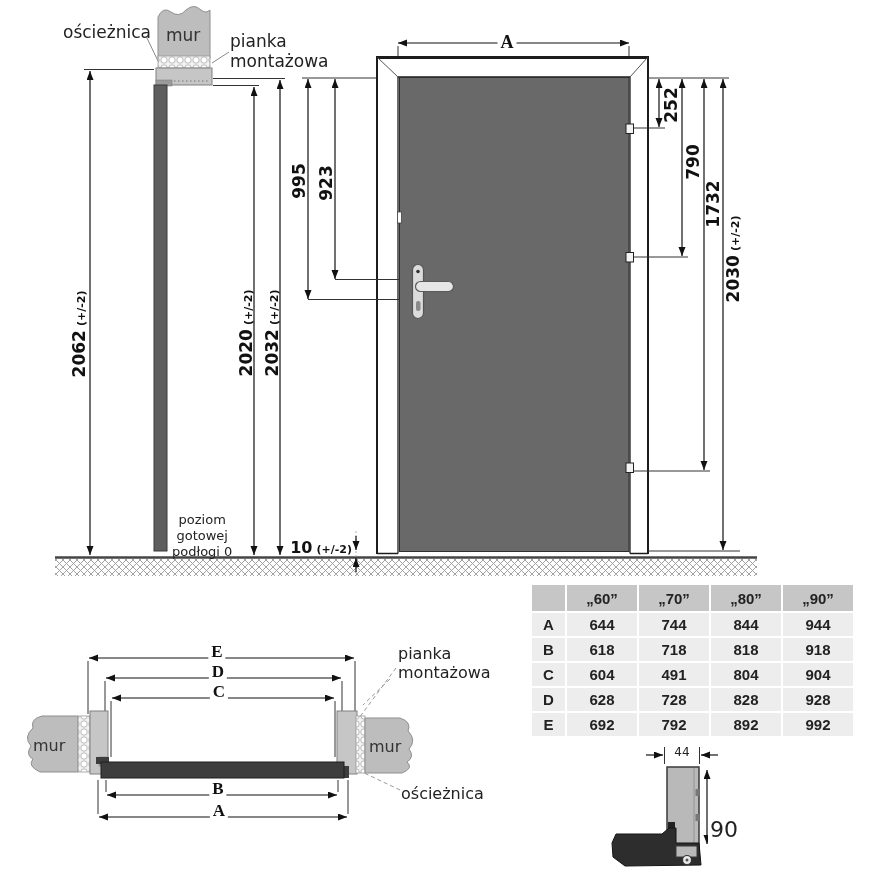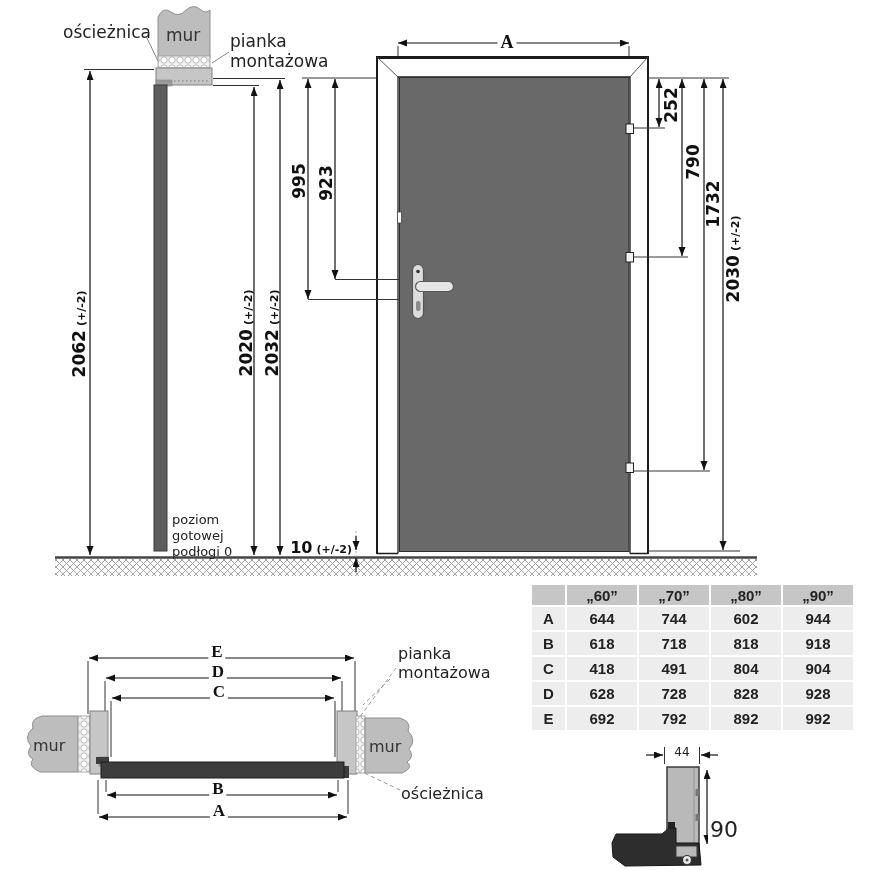--- a/index.html
+++ b/index.html
@@ -4,21 +4,21 @@
 <style>
   html,body { margin:0; padding:0; background:#fff; }
   .canvas {
     position:relative; width:870px; height:870px; background:#fff;
     font-family:"DejaVu Sans", sans-serif; overflow:hidden; color:#151515;padding-left:32px;
   }
   .canvas svg { position:absolute; left:0; top:0; }
   .lbl { position:absolute; color:#222; line-height:1.2; }
   .lbl-lg { font-size:17px; }
   .lbl-md { font-size:16px; }
-  .lbl-sm { font-size:13px; line-height:1.22; }
+  .lbl-sm { font-size:13px; line-height:1.22;text-align:center; }
   .vdim {
     position:absolute; transform:translate(-50%,-50%) rotate(-90deg);
     white-space:nowrap; font-weight:bold; font-size:17px; color:#111;
   }
   .hdim { position:absolute; transform:translate(-100%,-50%); white-space:nowrap;
     font-weight:bold; font-size:16px; color:#111;text-align:right; }
   .tol { font-size:11px; font-weight:bold; margin-left:4px; }
   .serif-dim {
     position:absolute; transform:translate(-50%,-50%);
     font-family:"Liberation Serif", serif; font-weight:bold; font-size:18px;
@@ -26,21 +26,21 @@
   }
   .detail-dim { position:absolute; transform:translate(-50%,-50%);
     font-size:12px; color:#222; background:#fff; padding:0 2px; }
   
   .size-table { position:absolute; left:530px; top:583px;
     border-collapse:separate; border-spacing:2px; background:#fff; }
   .size-table th, .size-table td {
     text-align:center; vertical-align:middle; padding:0;
     font-family:"Liberation Sans", sans-serif; font-size:15px; color:#222;
   }
-  .size-table th { background:#c6c6c6; width:70px; height:20px; font-weight:bold; }
+  .size-table th { background:#c6c6c6; width:70px; height:26px; font-weight:bold; }
   .size-table th.corner { width:33px; }
   .size-table td { background:#ededed; height:23px; font-weight:bold; }
   .size-table td.rowlabel { font-weight:bold; }
 </style>
 </head>
 <body>
 
 <div class="canvas">
 
   <svg width="870" height="870" viewBox="0 0 870 870">
@@ -252,33 +252,33 @@
       <th class="corner"></th>
       <th>„60”</th>
       <th>„70”</th>
       <th>„80”</th>
       <th>„90”</th>
     </tr>
     <tr>
       <td class="rowlabel">A</td>
       <td>644</td>
       <td>744</td>
-      <td>602</td>
+      <td>844</td>
       <td>944</td>
     </tr>
     <tr>
       <td class="rowlabel">B</td>
       <td>618</td>
       <td>718</td>
       <td>818</td>
       <td>918</td>
     </tr>
     <tr>
       <td class="rowlabel">C</td>
-      <td>418</td>
+      <td>604</td>
       <td>491</td>
       <td>804</td>
       <td>904</td>
     </tr>
     <tr>
       <td class="rowlabel">D</td>
       <td>628</td>
       <td>728</td>
       <td>828</td>
       <td>928</td>

